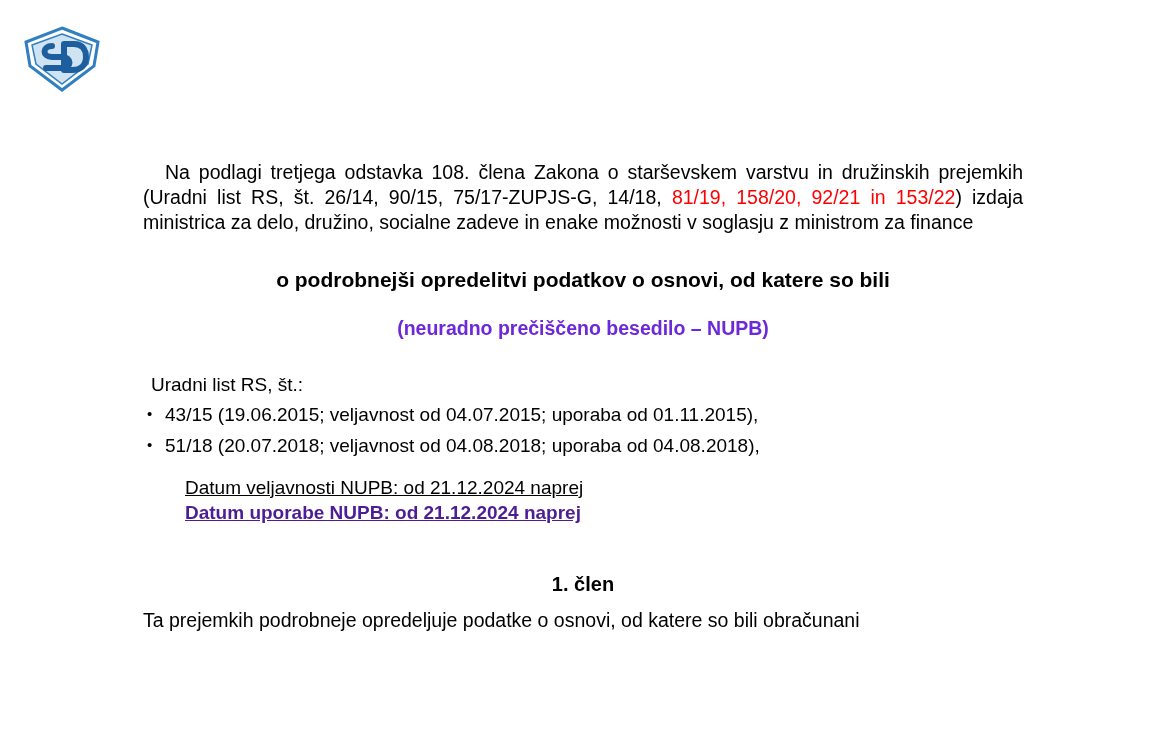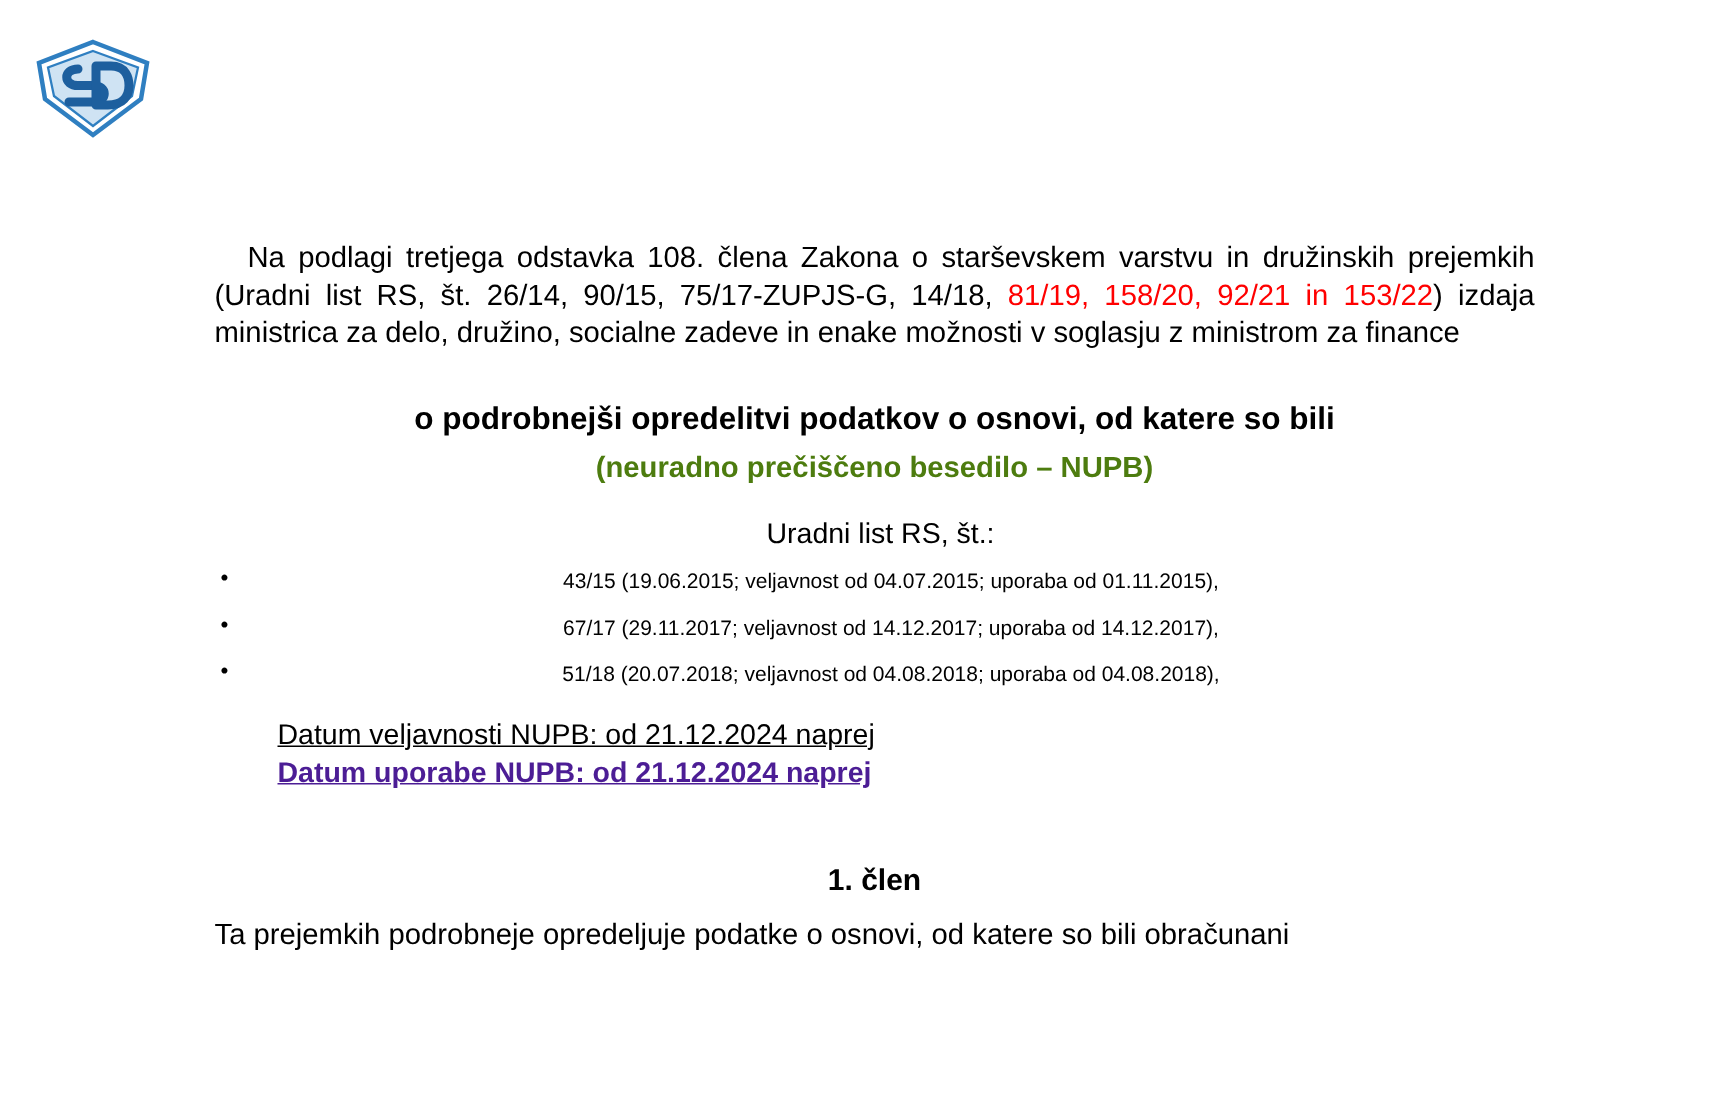--- a/index.html
+++ b/index.html
@@ -57,44 +57,43 @@
     line-height: 30px;
   }
   .title-sub {
     font-size: 21px;
     font-weight: bold;
     line-height: 30px;
   }
   .title-nupb {
     font-size: 19.5px;
     font-weight: bold;
-    color: #4d7c0f;
+    color: #6d28d9;
     line-height: 30px;
-    margin-top: 2px;
+    margin-top: 18px;
   }
   .gazette {
-    margin-top: 20px;
+    margin-top: 32px;
     font-size: 19px;
     line-height: 20px;
-    text-align: center;
   }
   .gazette-label {
     margin-left: 8px;
     margin-bottom: 9px;
   }
   .bullet-list {
     list-style: none;
     margin: 0;
     padding: 0;
   }
   .bullet-list li {
     position: relative;
     padding-left: 22px;
     margin-bottom: 9px;
-    font-size: 14px;
+    font-size: 19px;
     line-height: 22px;
   }
   .bullet-list li::before {
     content: "\2022";
     position: absolute;
     left: 4px;
     top: -1px;
     font-size: 15px;
   }
   .dates {
@@ -148,21 +147,20 @@
 
     <div class="title-block">
       <div class="title-sub">o podrobnejši opredelitvi podatkov o osnovi, od katere so bili</div>
       <div class="title-nupb">(neuradno prečiščeno besedilo – NUPB)</div>
     </div>
 
     <div class="gazette">
       <div class="gazette-label">Uradni list RS, št.:</div>
       <ul class="bullet-list">
         <li><span>43/15 (19.06.2015; veljavnost od 04.07.2015; uporaba od 01.11.2015),</span></li>
-        <li><span>67/17 (29.11.2017; veljavnost od 14.12.2017; uporaba od 14.12.2017),</span></li>
         <li><span>51/18 (20.07.2018; veljavnost od 04.08.2018; uporaba od 04.08.2018),</span></li>
       </ul>
     </div>
 
     <div class="dates">
       <div class="date-validity">Datum veljavnosti NUPB: od 21.12.2024 naprej</div><br>
       <div class="date-use">Datum uporabe NUPB: od 21.12.2024 naprej</div>
     </div>
 
     <div class="article">1. člen</div>

